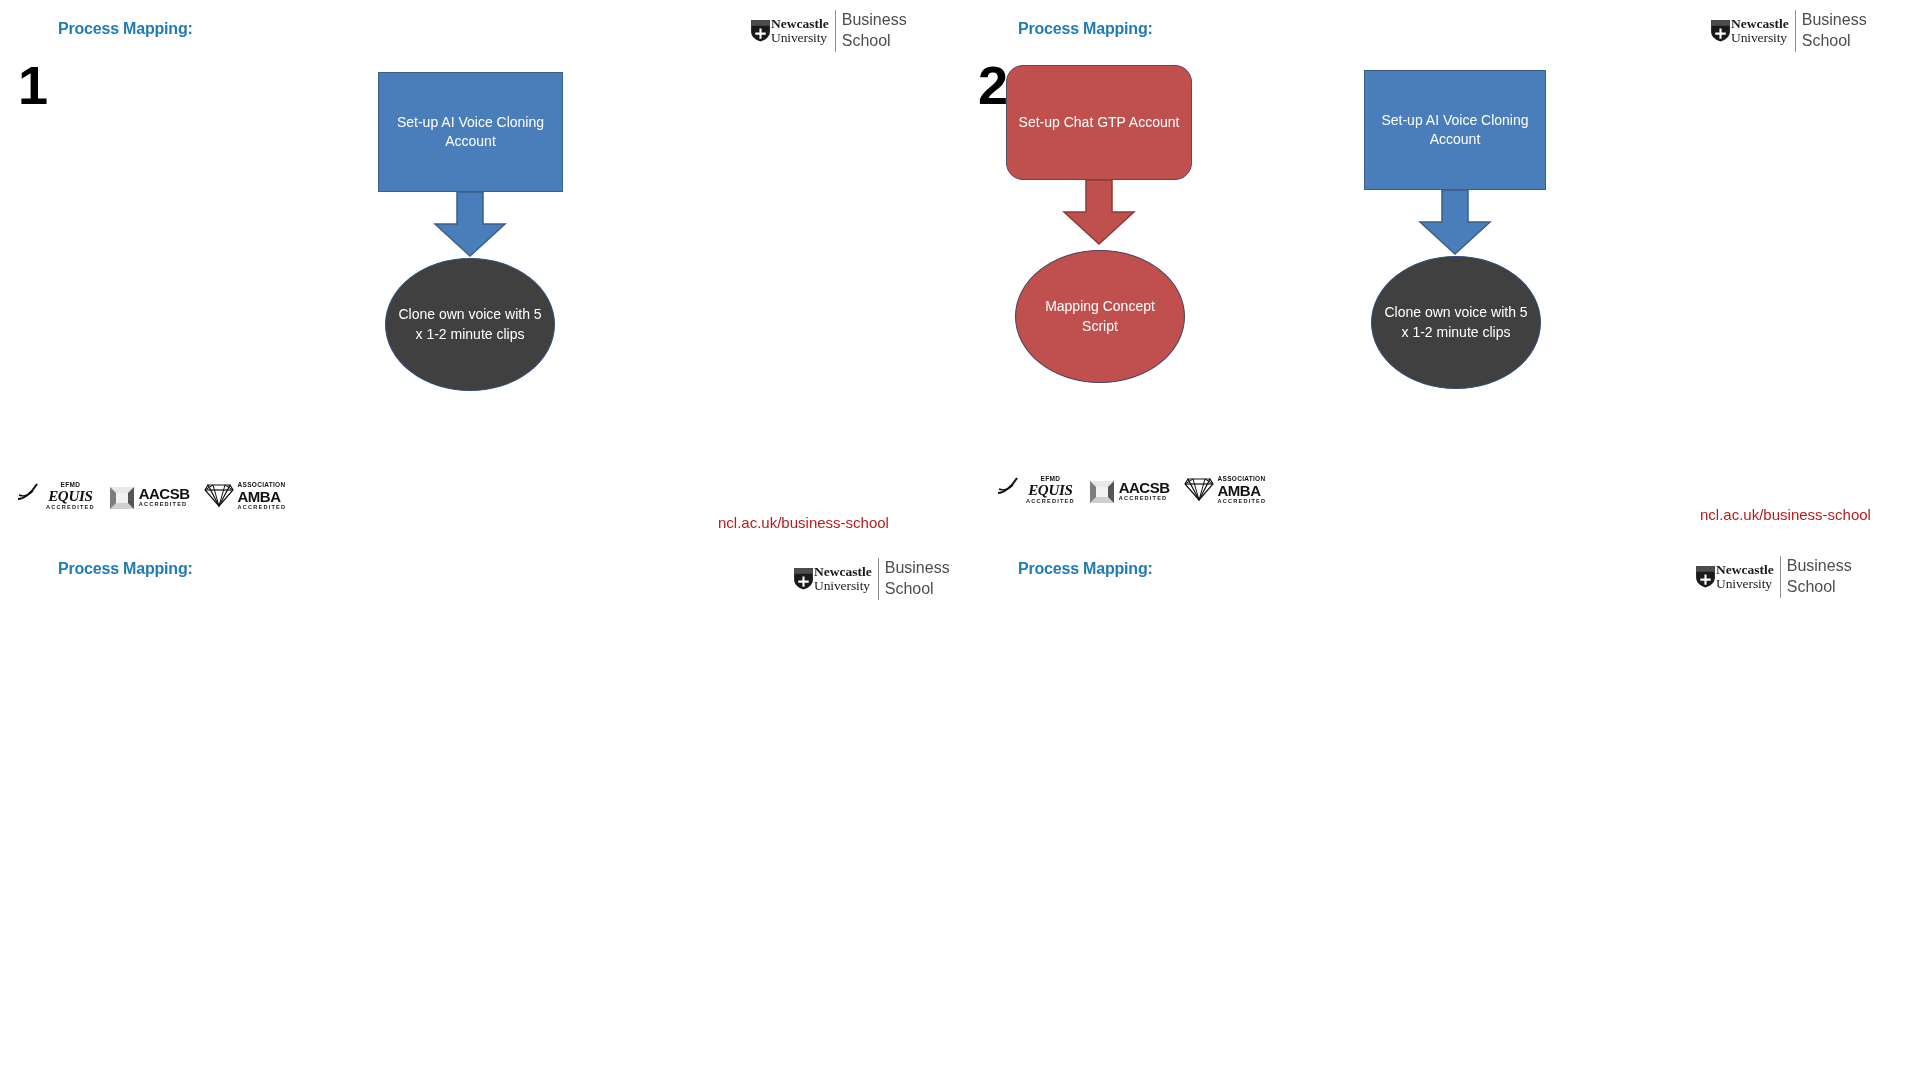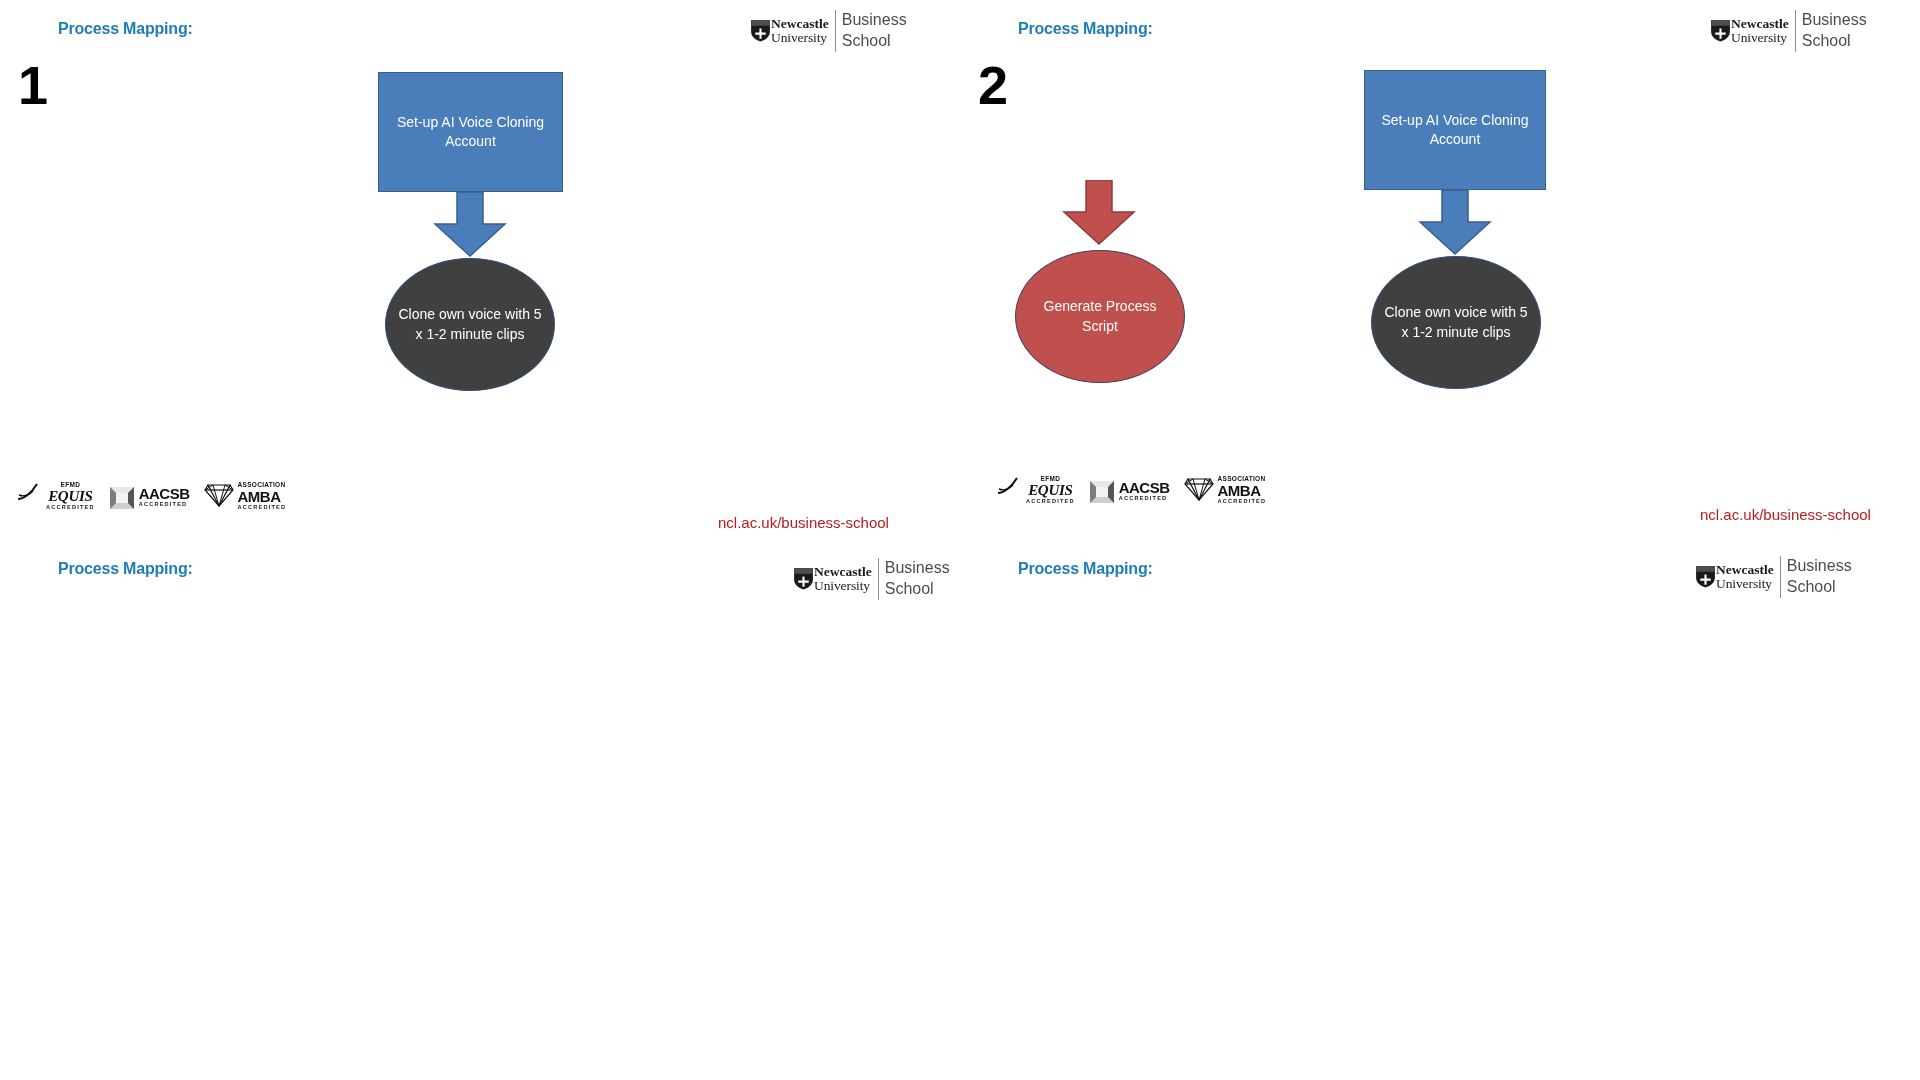--- a/index.html
+++ b/index.html
@@ -254,27 +254,30 @@
           <div class="l2">University</div>
         </div>
         <div class="nu-rule"></div>
         <div class="nu-sub">
           <div>Business</div>
           <div>School</div>
         </div>
       </div>
     </div>
 
+    <div class="proc-box box-red" style="left:46px;top:65px;width:186px;height:115px;">
+      <span>Set-up Chat GTP Account</span>
+    </div>
     <div class="down-arrow" style="left:96px;top:180px;width:86px;height:65px;">
       <svg width="86" height="65" viewBox="0 0 86 65">
         <polygon points="30,0 56,0 56,32 78,32 43,64 8,32 30,32" fill="#C0504D" stroke="#8F3A37" stroke-width="1.5"></polygon>
       </svg>
     </div>
     <div class="ellipse ell-red" style="left:55px;top:250px;width:170px;height:133px;">
-      <span>Generate Process Script</span>
+      <span>Mapping Concept Script</span>
     </div>
 
     <div class="proc-box box-blue" style="left:404px;top:70px;width:182px;height:120px;">
       <span>Set-up AI Voice Cloning Account</span>
     </div>
     <div class="down-arrow" style="left:452px;top:190px;width:86px;height:65px;">
       <svg width="86" height="65" viewBox="0 0 86 65">
         <polygon points="30,0 56,0 56,32 78,32 43,64 8,32 30,32" fill="#4A7EBB" stroke="#3A5F8A" stroke-width="1.5"></polygon>
       </svg>
     </div>

